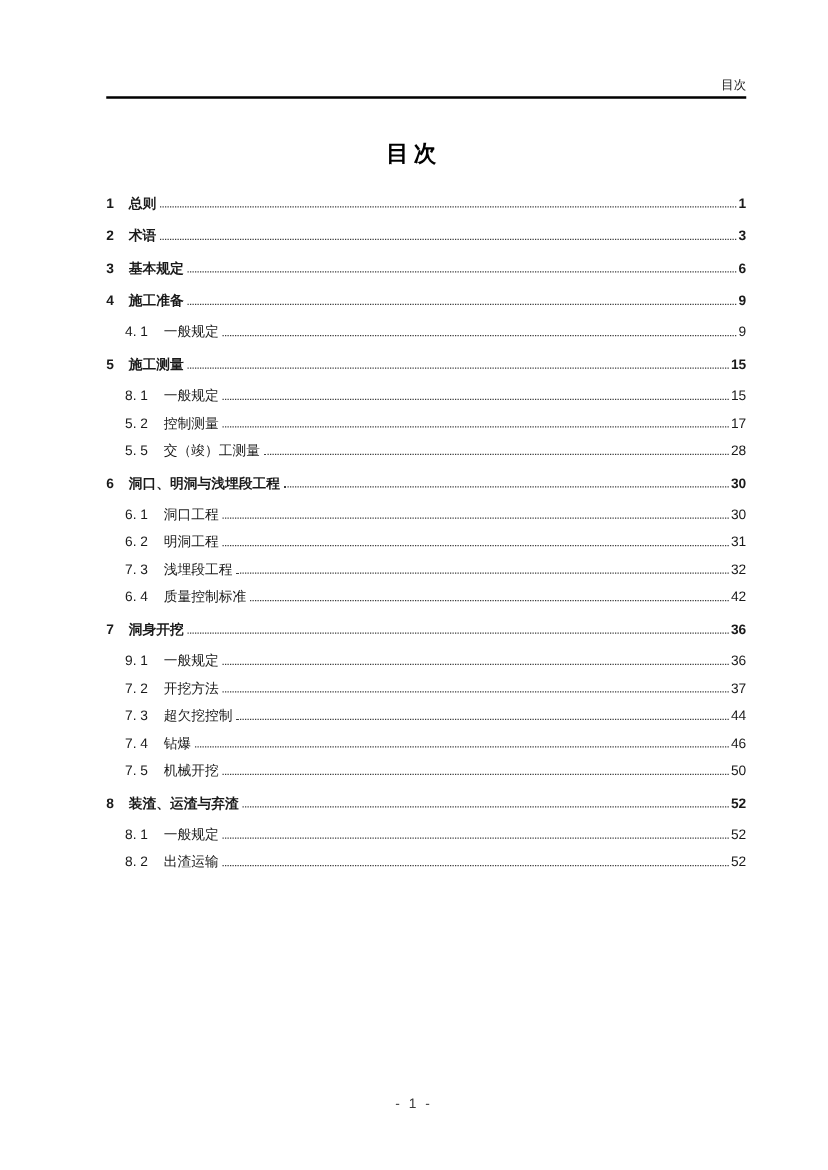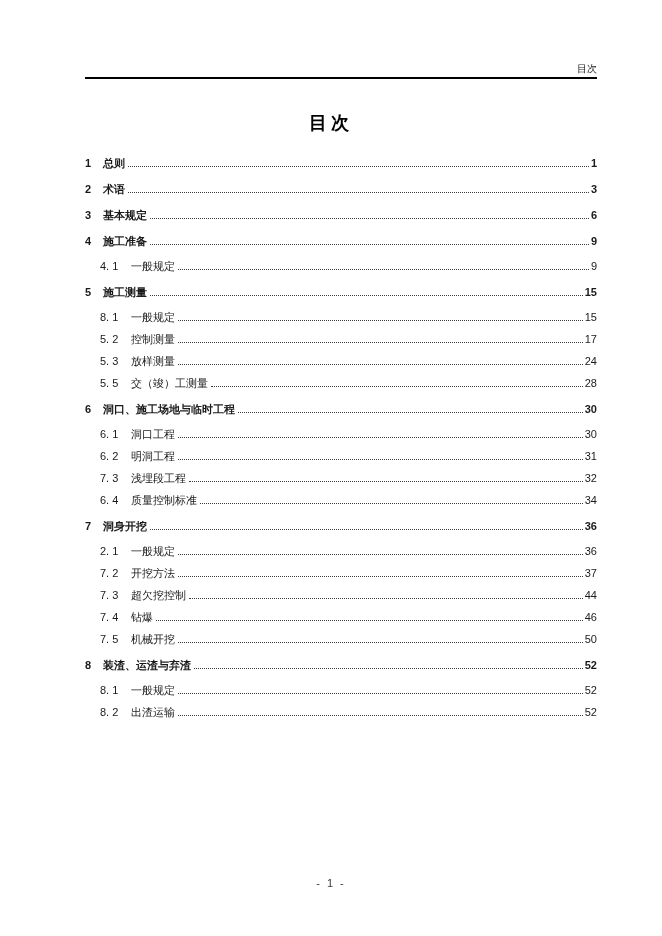--- a/index.html
+++ b/index.html
@@ -133,34 +133,28 @@
     <span class="dot-leader"></span>
     <span class="toc-page">15</span>
   </div>
     <div class="toc-row level-2">
     <span class="toc-num">5. 2</span>
     <span class="toc-title">控制测量</span>
     <span class="dot-leader"></span>
     <span class="toc-page">17</span>
   </div>
     <div class="toc-row level-2">
-    <span class="toc-num">5. 3</span>
-    <span class="toc-title">放样测量</span>
-    <span class="dot-leader"></span>
-    <span class="toc-page">24</span>
-  </div>
-    <div class="toc-row level-2">
     <span class="toc-num">5. 5</span>
     <span class="toc-title">交（竣）工测量</span>
     <span class="dot-leader"></span>
     <span class="toc-page">28</span>
   </div>
     <div class="toc-row level-1">
     <span class="toc-num">6</span>
-    <span class="toc-title">洞口、施工场地与临时工程</span>
+    <span class="toc-title">洞口、明洞与浅埋段工程</span>
     <span class="dot-leader"></span>
     <span class="toc-page">30</span>
   </div>
     <div class="toc-row level-2">
     <span class="toc-num">6. 1</span>
     <span class="toc-title">洞口工程</span>
     <span class="dot-leader"></span>
     <span class="toc-page">30</span>
   </div>
     <div class="toc-row level-2">
@@ -172,30 +166,30 @@
     <div class="toc-row level-2">
     <span class="toc-num">7. 3</span>
     <span class="toc-title">浅埋段工程</span>
     <span class="dot-leader"></span>
     <span class="toc-page">32</span>
   </div>
     <div class="toc-row level-2">
     <span class="toc-num">6. 4</span>
     <span class="toc-title">质量控制标准</span>
     <span class="dot-leader"></span>
-    <span class="toc-page">34</span>
+    <span class="toc-page">42</span>
   </div>
     <div class="toc-row level-1">
     <span class="toc-num">7</span>
     <span class="toc-title">洞身开挖</span>
     <span class="dot-leader"></span>
     <span class="toc-page">36</span>
   </div>
     <div class="toc-row level-2">
-    <span class="toc-num">2. 1</span>
+    <span class="toc-num">9. 1</span>
     <span class="toc-title">一般规定</span>
     <span class="dot-leader"></span>
     <span class="toc-page">36</span>
   </div>
     <div class="toc-row level-2">
     <span class="toc-num">7. 2</span>
     <span class="toc-title">开挖方法</span>
     <span class="dot-leader"></span>
     <span class="toc-page">37</span>
   </div>

